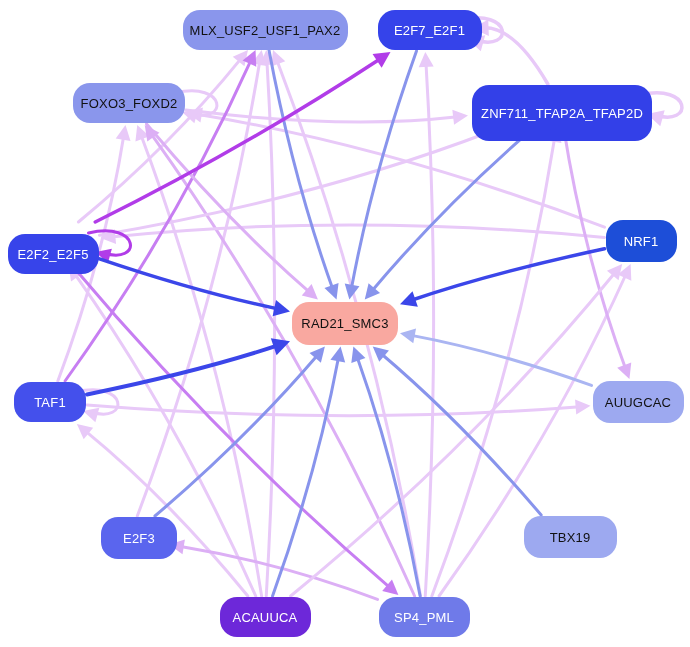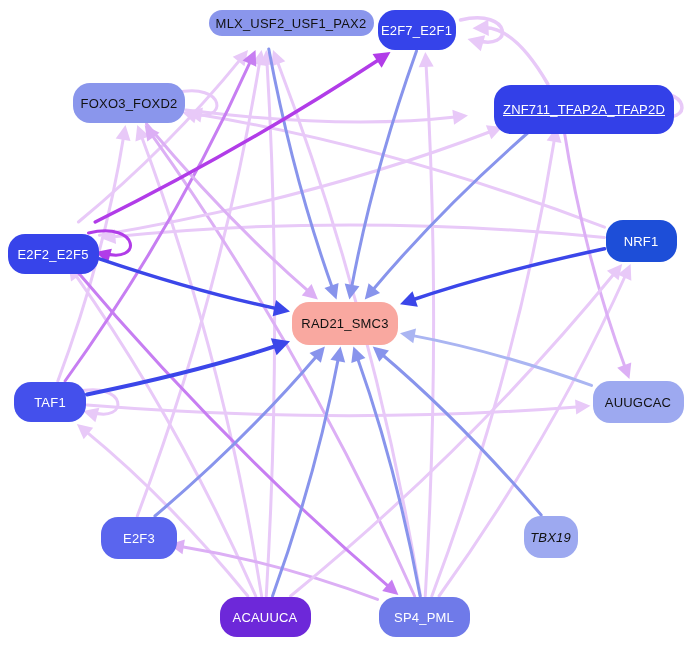--- a/index.html
+++ b/index.html
@@ -116,51 +116,51 @@
       <path d="M88.5,233 C140.5,221 142.5,265 103.5,253" fill="none" stroke="#b13ce8" stroke-width="3" stroke-linecap="round"></path>
       <polygon points="95.5,252 111.8601811008255,248.7435488107156 107.86139028274958,263.2007156145286" fill="#b13ce8"></polygon>
       <path d="M99.5,258.7892757660167 Q196.6,291.76 279.005961725281,309.10745447640016" fill="none" stroke="#3b46e9" stroke-width="3.5" stroke-linecap="round"></path>
       <polygon points="290,311.42183288409706 272.5947542347361,316.18863682917015 275.9937078374953,300.04251920274703" fill="#3b46e9"></polygon>
       <path d="M604.5,248.79197128804998 Q490.54,273.12 410.62813789966674,300.5076850457924" fill="none" stroke="#3b46e9" stroke-width="3.5" stroke-linecap="round"></path>
       <polygon points="400,304.150199257936 412.50831072892447,291.14223390171395 417.8577975558376,306.7509811508907" fill="#3b46e9"></polygon>
       <path d="M87,394.4331086942016 Q199.87,371.35 278.57722359004305,345.12872072914917" fill="none" stroke="#3b46e9" stroke-width="4" stroke-linecap="round"></path>
       <polygon points="290,341.3232274512506 276.526385818092,355.2982666596781 270.8371101534596,338.2210261796761" fill="#3b46e9"></polygon>
     </svg>
   <div id="nodes">
-      <div class="node" style="left: 182.5px; top: 10px; width: 165px; height: 26px; background: rgb(138, 150, 236); color: rgb(17, 17, 17); margin-left: 26px;">
+      <div class="node" style="left: 182.5px; top: 10px; width: 165px; height: 40px; background: rgb(138, 150, 236); color: rgb(17, 17, 17);">
         <span>MLX_USF2_USF1_PAX2</span>
       </div>
-      <div class="node" style="left: 377.5px; top: 10px; width: 78px; height: 40px; background: rgb(53, 67, 234); color: rgb(255, 255, 255);">
+      <div class="node" style="left: 377.5px; top: 10px; width: 104px; height: 40px; background: rgb(53, 67, 234); color: rgb(255, 255, 255);">
         <span>E2F7_E2F1</span>
       </div>
       <div class="node" style="left: 73px; top: 83px; width: 112px; height: 40px; background: rgb(138, 150, 236); color: rgb(17, 17, 17);">
         <span>FOXO3_FOXD2</span>
       </div>
-      <div class="node" style="left: 494px; top: 85px; width: 180px; height: 49px; background: rgb(51, 64, 232); color: rgb(255, 255, 255); text-decoration: underline;">
+      <div class="node" style="left: 472px; top: 85px; width: 180px; height: 56px; background: rgb(51, 64, 232); color: rgb(255, 255, 255);">
         <span>ZNF711_TFAP2A_TFAP2D</span>
       </div>
       <div class="node" style="left: 7.5px; top: 223px; width: 91px; height: 40px; background: rgb(55, 68, 234); color: rgb(255, 255, 255); margin-top: 11px;">
         <span>E2F2_E2F5</span>
       </div>
       <div class="node" style="left: 605.5px; top: 220px; width: 71px; height: 42px; background: #1d4ed8; color: rgb(255, 255, 255);">
         <span>NRF1</span>
       </div>
       <div class="node" style="left: 292px; top: 301.5px; width: 106px; height: 43px; background: rgb(249, 168, 160); color: rgb(17, 17, 17);">
         <span>RAD21_SMC3</span>
       </div>
       <div class="node" style="left: 14px; top: 382px; width: 72px; height: 40px; background: rgb(68, 80, 236); color: rgb(255, 255, 255);">
         <span>TAF1</span>
       </div>
       <div class="node" style="left: 592.5px; top: 381px; width: 91px; height: 42px; background: rgb(157, 169, 240); color: rgb(17, 17, 17);">
         <span>AUUGCAC</span>
       </div>
       <div class="node" style="left: 91px; top: 517px; width: 76px; height: 42px; background: rgb(90, 101, 238); color: rgb(255, 255, 255); margin-left: 10px;">
         <span>E2F3</span>
       </div>
-      <div class="node" style="left: 523.5px; top: 516px; width: 54px; height: 42px; background: rgb(157, 169, 240); color: rgb(17, 17, 17); font-style: italic;">
+      <div class="node" style="left: 523.5px; top: 516px; width: 93px; height: 42px; background: rgb(157, 169, 240); color: rgb(17, 17, 17);">
         <span>TBX19</span>
       </div>
       <div class="node" style="left: 219.5px; top: 597px; width: 91px; height: 40px; background: #6d28d9; color: rgb(255, 255, 255);">
         <span>ACAUUCA</span>
       </div>
       <div class="node" style="left: 378.5px; top: 597px; width: 91px; height: 40px; background: rgb(111, 122, 233); color: rgb(255, 255, 255);">
         <span>SP4_PML</span>
       </div>
     </div>
 </div>

